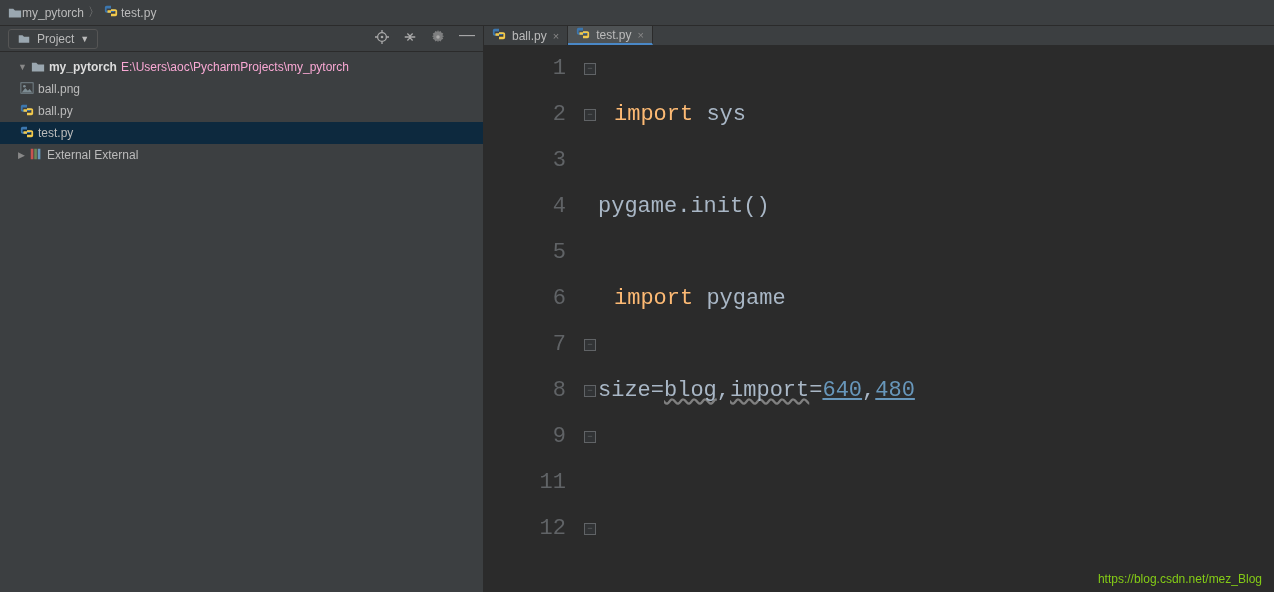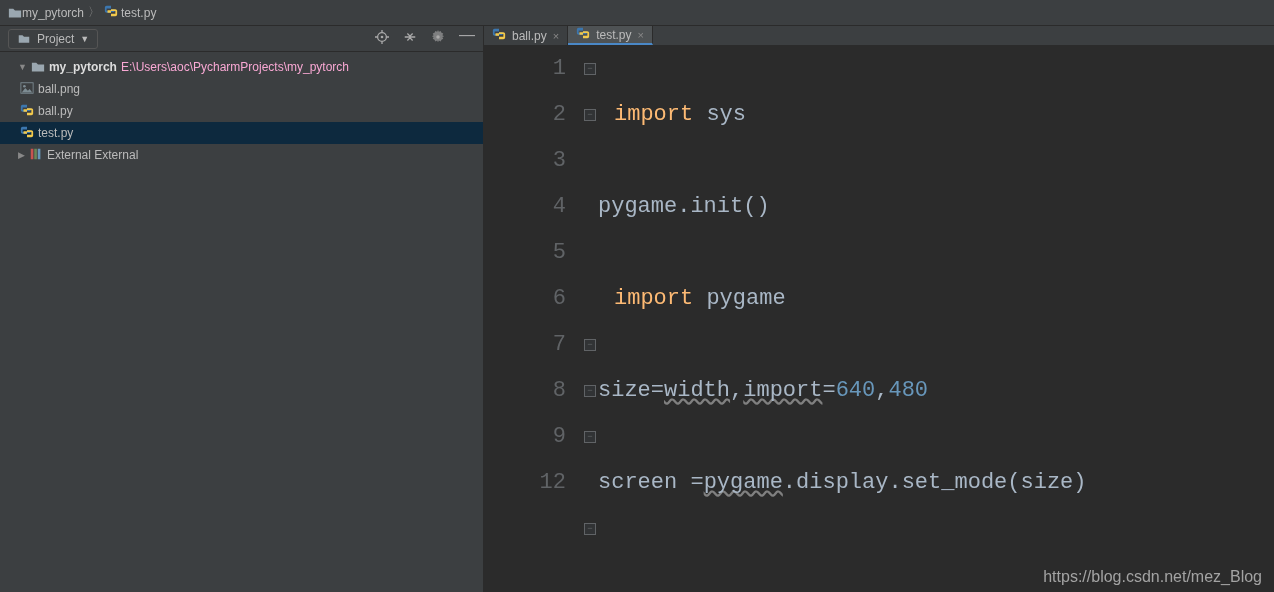--- a/index.html
+++ b/index.html
@@ -136,28 +136,28 @@
     color: #606366;
     background: #313335;
   }
   .code {
     flex: 1;
     white-space: pre;
     color: #a9b7c6;
     position: relative;
   }
   .kw { color: #fdba74; margin-left: 16px; }
-  .num { color: #6897bb; }
+  .num { color: #6897bb; text-decoration: underline; }
   .wave { text-decoration: underline wavy #808080; text-decoration-skip-ink: none;}
   .watermark {
     position: absolute;
     bottom: 6px;
     right: 12px;
-    color: #a3a3a3;
-    font-size: 16px;
+    color: #84cc16;
+    font-size: 12px;
   }
   .line { position: relative; height: 46px; }
   svg.pyfile { width:14px; height:14px; }
 </style>
 </head>
 <body>
 
 <div class="breadcrumb">
   <span class="icon folder-icon">
     <svg viewBox="0 0 16 16" width="14" height="14">
@@ -291,36 +291,36 @@
       <div class="gutter">
         <div>1</div>
           <div>2</div>
           <div>3</div>
           <div>4</div>
           <div>5</div>
           <div>6</div>
         <div>7</div>
           <div>8</div>
           <div>9</div>
+          <div>11</div>
           <div>12</div>
       </div>
       <div class="fold-col">
         <div class="fold-mark" style="top:17px;">−</div>
         <div class="fold-mark" style="top:63px;">−</div>
         <div class="fold-mark" style="top:293px;">−</div>
         <div class="fold-mark" style="top:339px;">−</div>
         <div class="fold-mark" style="top:385px;">−</div>
         <div class="fold-mark" style="top:477px;">−</div>
       </div>
       <div class="code">
 <div class="line"><span class="kw">import</span> sys</div>
 <div class="line">pygame.init()</div>
 <div class="line"><span class="kw">import</span> pygame</div>
-<div class="line">size=<span class="wave">width</span>,<span class="wave">import</span>=<span class="num">640</span>,<span class="num">480</span></div>
-<div class="line">screen =<span class="wave">pygame</span>.display.set_mode(size)</div>
+<div class="line">size=<span class="wave">blog</span>,<span class="wave">import</span>=<span class="num">640</span>,<span class="num">480</span></div>
 <div class="line"> </div>
 
 
 
 
 
 
       </div>
     </div>
 

